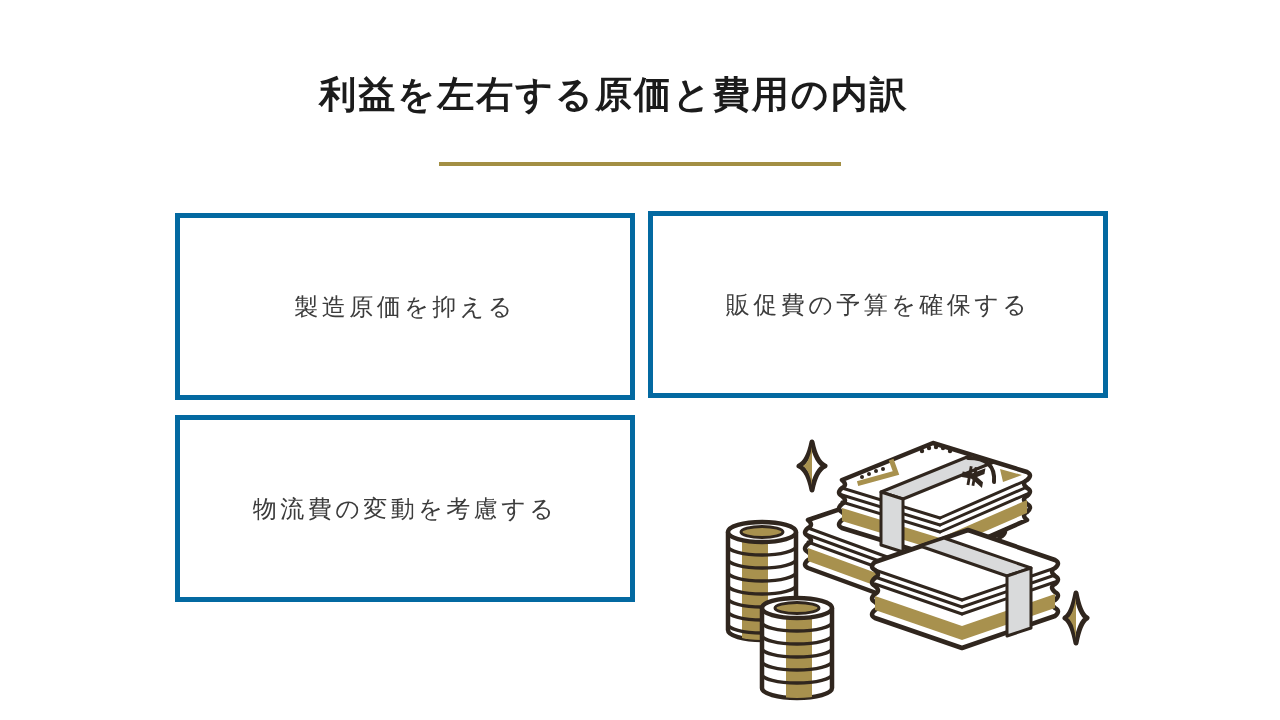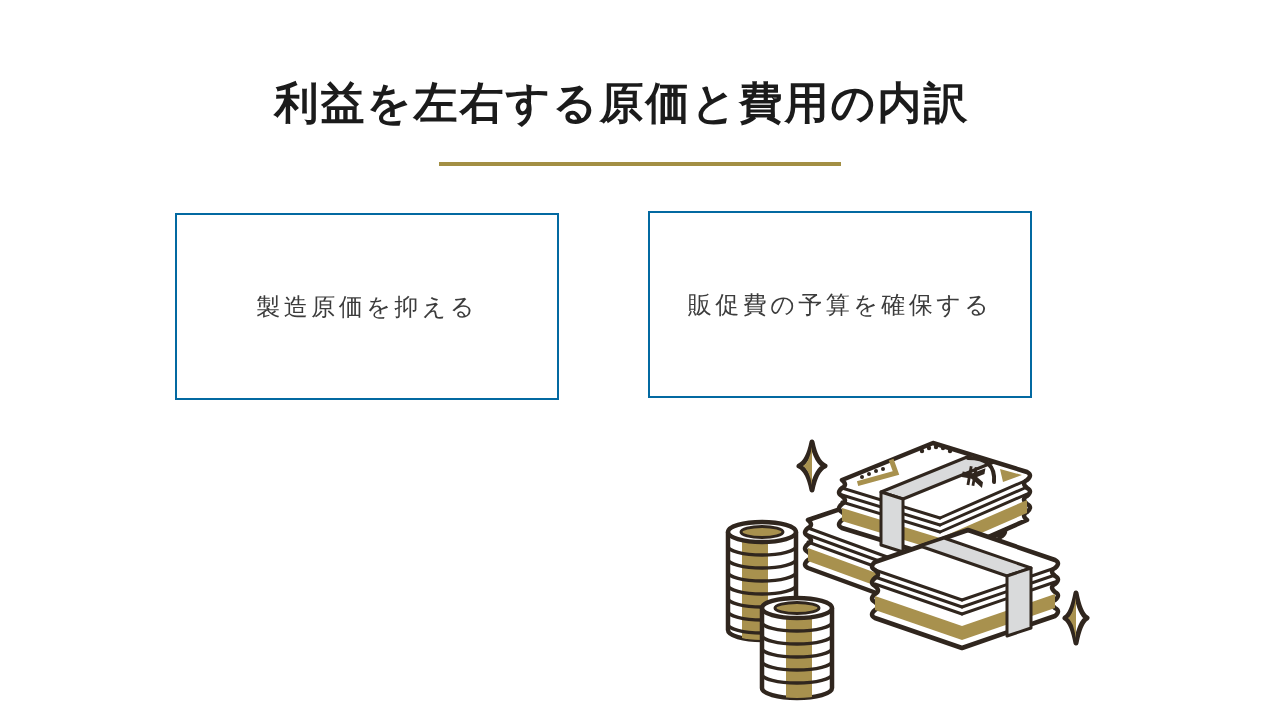--- a/index.html
+++ b/index.html
@@ -8,37 +8,37 @@
     width:1280px;height:720px;
     background:#ffffff;
     overflow:hidden;
     font-family:"Liberation Sans","DejaVu Sans",sans-serif;
   }
   .title{
     position:absolute;
     left:0;top:70px;width:1228px;height:50px;
     line-height:50px;
     text-align:center;
-    font-size:44px;
+    font-size:37px;
     font-weight:700;
     letter-spacing:2px;
     color:#1b1b1b;
-    margin:8px;
+    margin:0;
   }
   .title-underline{
     position:absolute;
     left:439px;top:162px;
     width:402px;height:4px;
     background:#a38f44;
   }
   .item-box{
     position:absolute;
     box-sizing:border-box;
-    width:384px;height:187px;
-    border:2px solid #0369a1;
+    width:460px;height:187px;
+    border:5px solid #0369a1;
     background:#ffffff;
     display:flex;
     align-items:center;
     justify-content:center;
   }
   .item-box .label{
     font-size:24px;
     font-weight:300;
     letter-spacing:3.5px;
     color:#3c3c3c;
@@ -63,20 +63,23 @@
   <div class="title-underline"></div>
 
   <div class="item-box box-1">
     <span class="label">製造原価を抑える</span>
   </div>
 
   <div class="item-box box-2">
     <span class="label">販促費の予算を確保する</span>
   </div>
 
+  <div class="item-box box-3">
+    <span class="label">物流費の変動を考慮する</span>
+  </div>
 
   <svg class="money-art" viewBox="0 0 420 290" xmlns="http://www.w3.org/2000/svg">
     <defs>
       <clipPath id="coinBackClip">
         <path d="M28 112 H96 V210 A34 10 0 0 1 28 210 Z"></path>
       </clipPath>
       <clipPath id="coinFrontClip">
         <path d="M62 188 H132 V268 A35 10 0 0 1 62 268 Z"></path>
       </clipPath>
     </defs>

